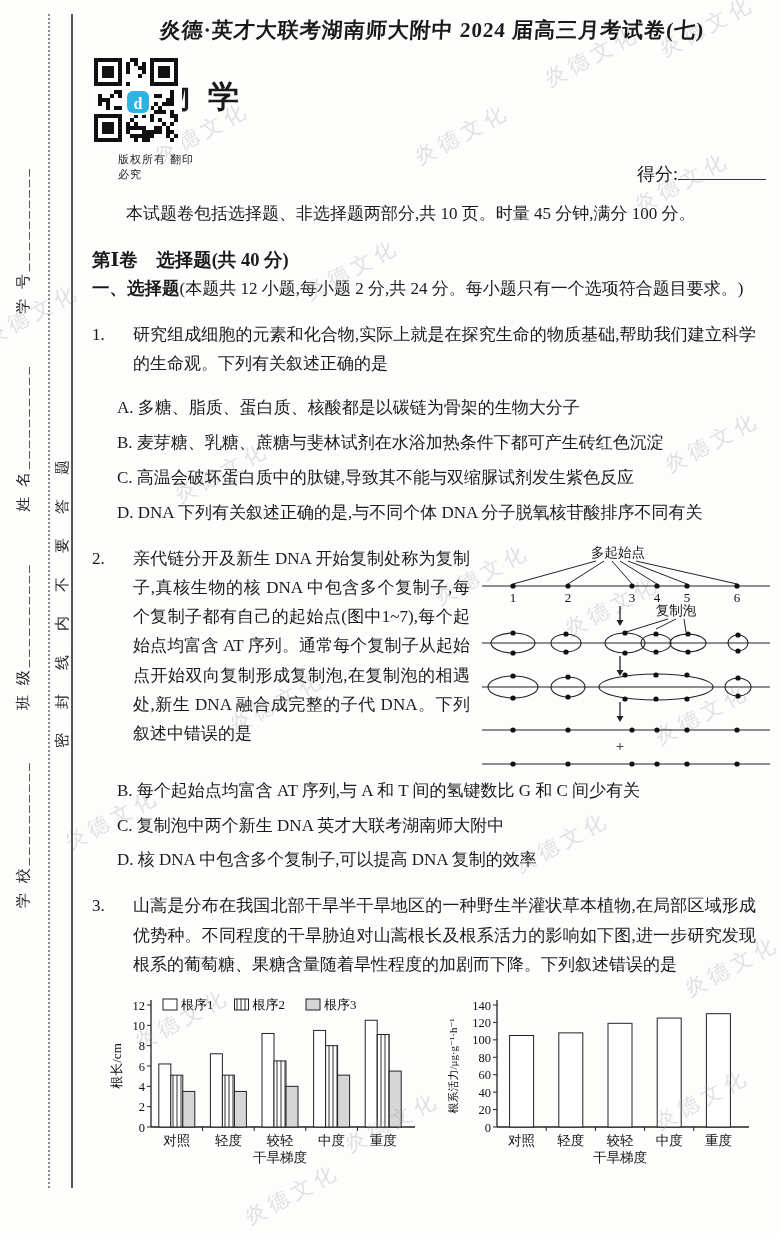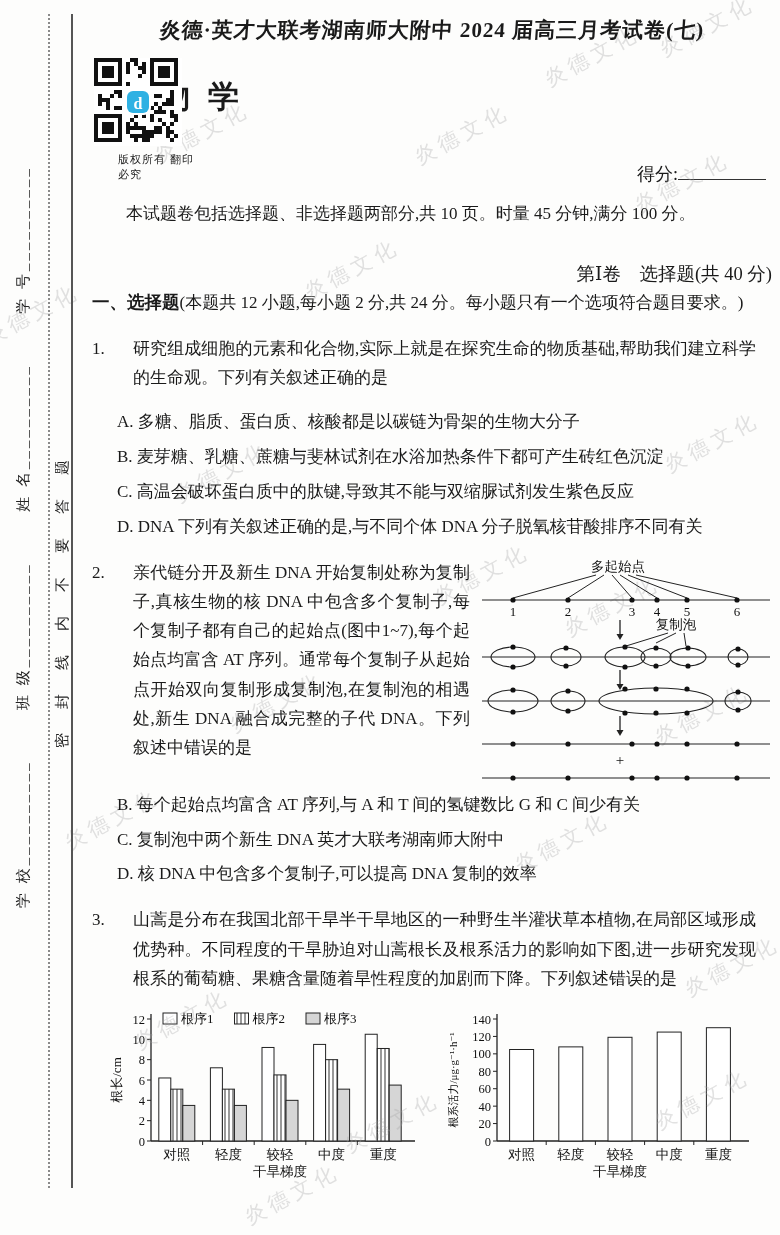--- a/index.html
+++ b/index.html
@@ -39,21 +39,21 @@
     text-align:center;font-size:21px;font-weight:900;letter-spacing:1px;
     margin:0;transform:skewX(-4deg);
   }
   .subject-title{
     text-align:left;font-size:31px;font-weight:bold;letter-spacing:18px;
     margin:32px 0 0 18px;
   }
   .score-row{text-align:right;font-size:18px;margin-top:44px;padding-right:6px;}
   .score-blank{display:inline-block;width:88px;height:15px;border-bottom:1.5px solid #333;}
   .intro{font-size:17px;margin:14px 0 0 0;text-indent:2em;line-height:1.7;}
-  .part-title{text-align:right;font-size:18.5px;font-weight:normal;margin-top:32px;}
+  .part-title{text-align:left;font-size:18.5px;font-weight:bold;margin-top:18px;}
   .section-lead{font-size:17px;line-height:1.75;margin-top:1px;text-align:justify;}
   .section-lead b{font-size:17.5px;}
   .question{position:relative;padding-left:25px;font-size:17px;margin-top:8px;}
   .qnum{position:absolute;left:0;top:0;line-height:1.72;}
   .stem{margin:16px;line-height:1.72;text-align:justify;}
   .opt{margin-top:6px;line-height:1.7;}
   .fig-dna{float:right;width:292px;height:225px;margin:0 0 2px 10px;}
   .charts-row{display:flex;justify-content:center;gap:26px;margin-top:6px;}
   .chart-svg{width:312px;height:170px;}
   svg text{font-family:"Liberation Serif","DejaVu Serif",serif;}

